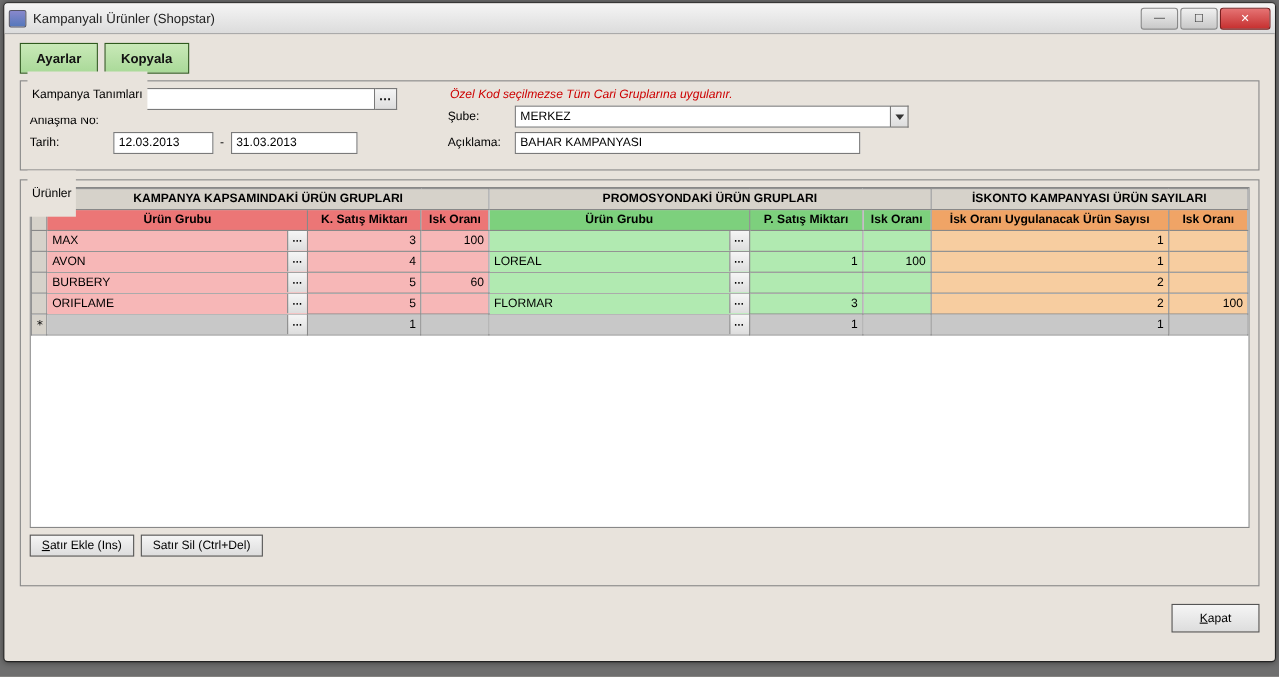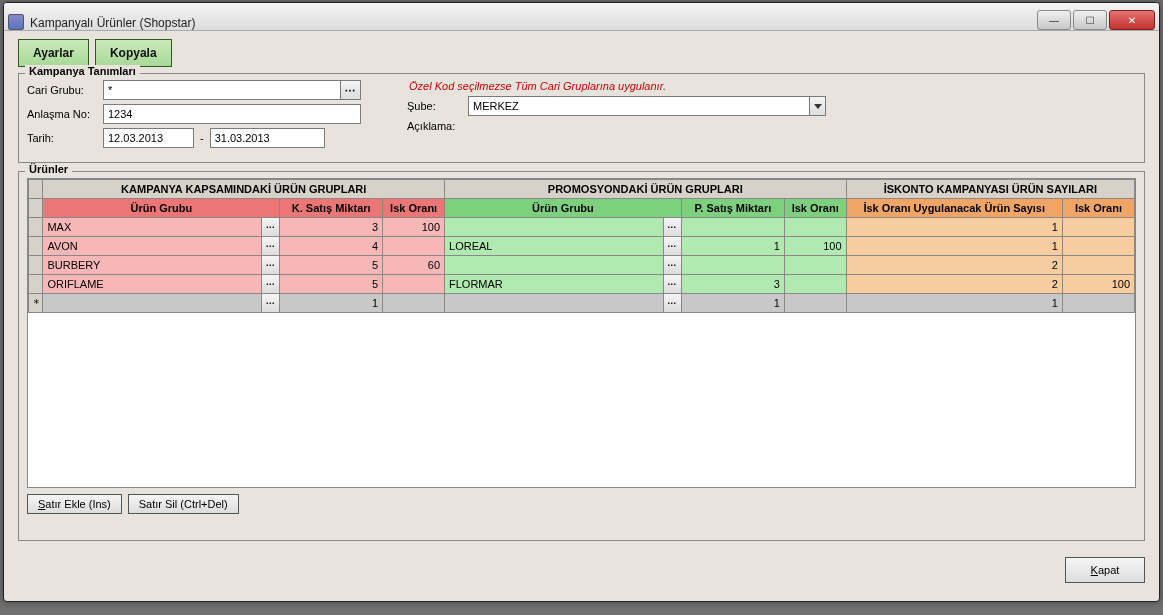--- a/index.html
+++ b/index.html
@@ -1,29 +1,29 @@
 <!DOCTYPE html>
 <html><head>
 <meta charset="utf-8">
 <style>
   * { box-sizing: border-box; }
   html, body { margin:0; padding:0; font-family: Tahoma, Arial, sans-serif; font-size:11px; background:#6f6f6f; }
   .outer { width:1163px; height:615px; background:#6f6f6f; position:relative; padding-top:2px; }
   .window { width:1157px; height:600px; margin:0 auto; background:#e8e3dc; border:1px solid #222; border-radius:4px; box-shadow:0 0 6px rgba(0,0,0,0.4); overflow:hidden; }
-  .titlebar { height:28px; background:linear-gradient(#f5f5f5,#dcdcdc); border-bottom:1px solid #aaa; display:flex; align-items:flex-end; padding:0 4px; }
+  .titlebar { height:28px; background:linear-gradient(#f5f5f5,#dcdcdc); border-bottom:1px solid #aaa; display:flex; align-items:center; padding:0 4px; }
   .titlebar .app-icon { width:16px; height:16px; margin-right:6px; background:linear-gradient(#88c, #5577bb); border:1px solid #556; border-radius:2px; }
   .titlebar .title { flex:1; color:#222; font-size:12px; }
   .win-btns { display:flex; gap:2px; }
   .win-btn { width:34px; height:20px; background:linear-gradient(#f0f0f0,#c8c8c8); border:1px solid #888; border-radius:3px; display:flex; align-items:center; justify-content:center; font-size:10px; color:#333; cursor:pointer; }
   .win-close { background:linear-gradient(#e57373,#c63030); color:#fff; border-color:#7a1f1f; width:46px; }
   .content { padding:8px 14px; }
   .top-btns { display:flex; gap:6px; margin-bottom:6px; }
   .green-btn { background:linear-gradient(#c9e9b8,#a9d998); border:1px solid #2f5a1e; padding:6px 14px; font-weight:bold; color:#111; cursor:pointer; font-size:12px; }
   .groupbox { border:1px solid #888; padding:6px 8px 10px 8px; margin-bottom:8px; position:relative; background:#e8e3dc; }
-  .groupbox .legend { position:absolute; top:-9px; left:6px; background:#e8e3dc; padding:0 4px; font-weight:bold; font-size:11px; }
+  .groupbox .legend { position:absolute; top:-9px; left:6px; background:#e8e3dc; padding:15px 4px; font-weight:normal; font-size:11px; }
   .form-row { display:flex; align-items:center; margin-bottom:4px; gap:6px; }
   .lbl { width:70px; }
   .lbl2 { width:55px; }
   .field { border:1px solid #7a7a7a; background:#fff; height:20px; padding:0 4px; font-size:11px; display:flex; align-items:center; }
   .field-wrap { display:flex; align-items:center; }
   .lookup-btn { width:20px; height:20px; border:1px solid #7a7a7a; border-left:none; background:linear-gradient(#f5f5f5,#ddd); display:flex; align-items:center; justify-content:center; font-weight:bold; cursor:pointer; letter-spacing:1px; }
   .dd-btn { width:16px; height:20px; border:1px solid #7a7a7a; border-left:none; background:linear-gradient(#f5f5f5,#ddd); display:flex; align-items:center; justify-content:center; cursor:pointer; }
   .dd-btn::after { content:""; border-left:4px solid transparent; border-right:4px solid transparent; border-top:5px solid #333; }
   .red-note { color:#c00; font-weight:normal; font-style:italic; margin-left:2px; }
   .two-col { display:flex; gap:20px; }
@@ -77,21 +77,20 @@
           <div style="flex:0 0 360px;">
             <div class="form-row">
               <div class="lbl">Cari Grubu:</div>
               <div class="field-wrap">
                 <div class="field" style="width:238px;">*</div>
                 <div class="lookup-btn">⋯</div>
               </div>
             </div>
             <div class="form-row">
               <div class="lbl">Anlaşma No:</div>
-              <div class="field" style="width:258px;">1234</div>
             </div>
             <div class="form-row">
               <div class="lbl">Tarih:</div>
               <div class="field" style="width:91px;">12.03.2013</div>
               <div>-</div>
               <div class="field" style="width:115px;">31.03.2013</div>
             </div>
           </div>
           <div style="flex:1;">
             <div class="form-row">
@@ -99,20 +98,21 @@
             </div>
             <div class="form-row">
               <div class="lbl2">Şube:</div>
               <div class="field-wrap">
                 <div class="field" style="width:342px;">MERKEZ</div>
                 <div class="dd-btn"></div>
               </div>
             </div>
             <div class="form-row">
               <div class="lbl2">Açıklama:</div>
+              <div class="field" style="width:314px;">BAHAR KAMPANYASI</div>
             </div>
           </div>
         </div>
       </div>
 
       <div class="groupbox" style="height:370px;">
         <div class="legend">Ürünler</div>
 
         <div class="grid-wrap">
           <table>

